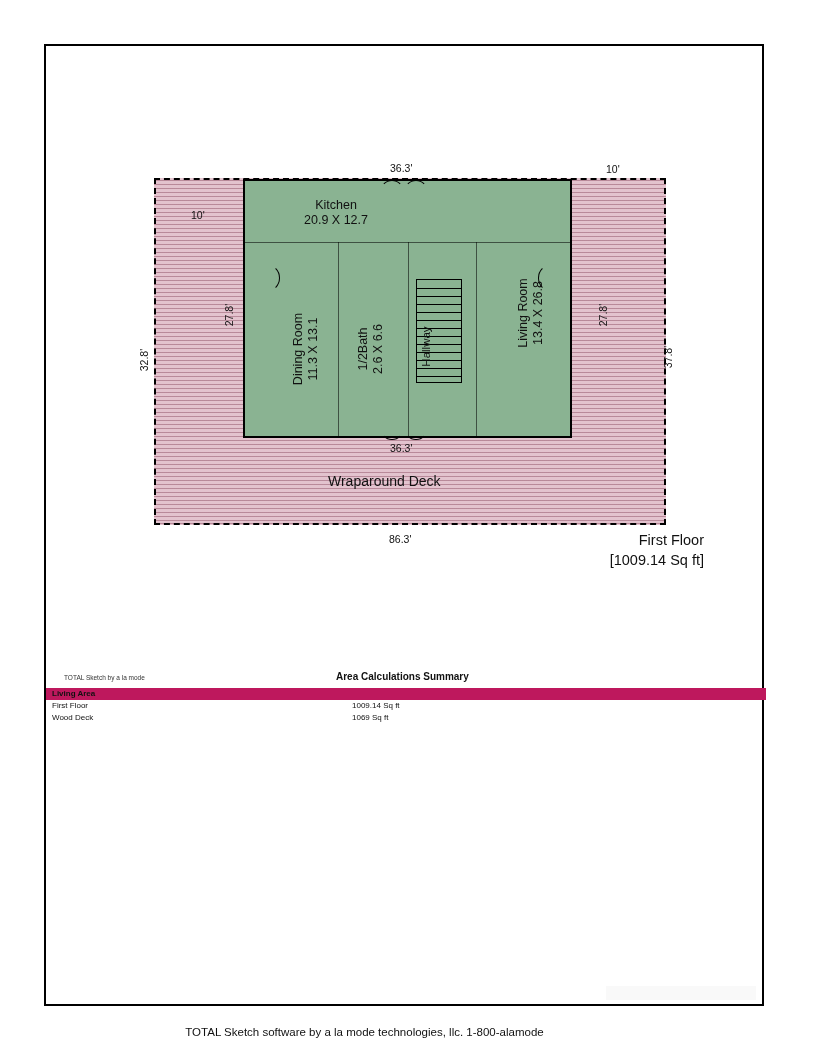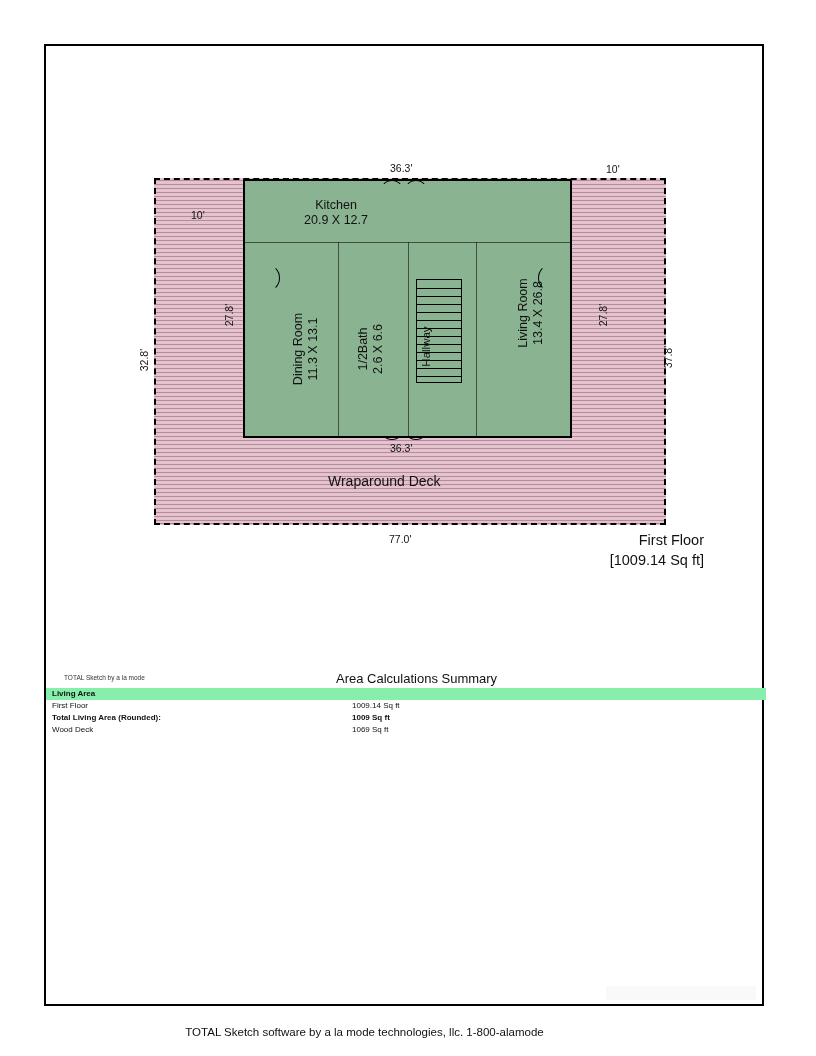--- a/index.html
+++ b/index.html
@@ -149,41 +149,41 @@
     left: 18px;
     top: 628px;
     font-size: 6.5px;
     color: #333333;
     white-space: nowrap;
   }
   .summary-title {
     position: absolute;
     left: 290px;
     top: 625px;
-    font-size: 13px;
-    font-weight: normal;
+    font-size: 10px;
+    font-weight: bold;
     color: #111111;
     white-space: nowrap;
   }
 
   .summary {
     position: absolute;
     left: 0;
     top: 642px;
     width: 720px;
   }
   .sum-row {
     position: relative;
     height: 12px;
     line-height: 12px;
     font-size: 8px;
     color: #111111;
   }
   .sum-row.header {
-    background: #86efac;
+    background: #be185d;
     font-weight: bold;
   }
   .sum-row .lbl {
     position: absolute;
     left: 6px;
   }
   .sum-row .val {
     position: absolute;
     left: 306px;
   }
@@ -280,21 +280,21 @@
     <div class="dim" style="left:560px; top:117px;">10'</div>
     <div class="dim" style="left:145px; top:163px;">10'</div>
 
     <div class="dim vertical" style="left:78px; top:308px; width:40px; text-align:center;">32.8'</div>
     <div class="dim vertical" style="left:163px; top:263px; width:40px; text-align:center;">27.8'</div>
 
     <div class="dim vertical" style="left:602px; top:305px; width:40px; text-align:center;">37.8'</div>
     <div class="dim vertical" style="left:537px; top:263px; width:40px; text-align:center;">27.8'</div>
 
     <div class="dim" style="left:344px; top:396px;">36.3'</div>
-    <div class="dim" style="left:343px; top:487px;">77.0'</div>
+    <div class="dim" style="left:343px; top:487px;">86.3'</div>
 
     <div class="deck-caption" style="left:282px; top:427px;">Wraparound Deck</div>
 
     <div class="floor-title" style="top:484px;">
       <div>First Floor</div>
       <div>[1009.14 Sq ft]</div>
     </div>
   </div>
 
   <div class="sketch-credit">TOTAL Sketch by a la mode</div>
@@ -304,24 +304,20 @@
 
     <div class="sum-row header">
       <span class="lbl">Living Area</span>
     </div>
 
     <div class="sum-row">
       <span class="lbl">First Floor</span>
       <span class="val">1009.14 Sq ft</span>
     </div>
 
-    <div class="sum-row bold">
-      <span class="lbl">Total Living Area (Rounded):</span>
-      <span class="val">1009 Sq ft</span>
-    </div>
 
 
     <div class="sum-row">
       <span class="lbl">Wood Deck</span>
       <span class="val">1069 Sq ft</span>
     </div>
 
   </div>
 
   <div class="wm"></div>

